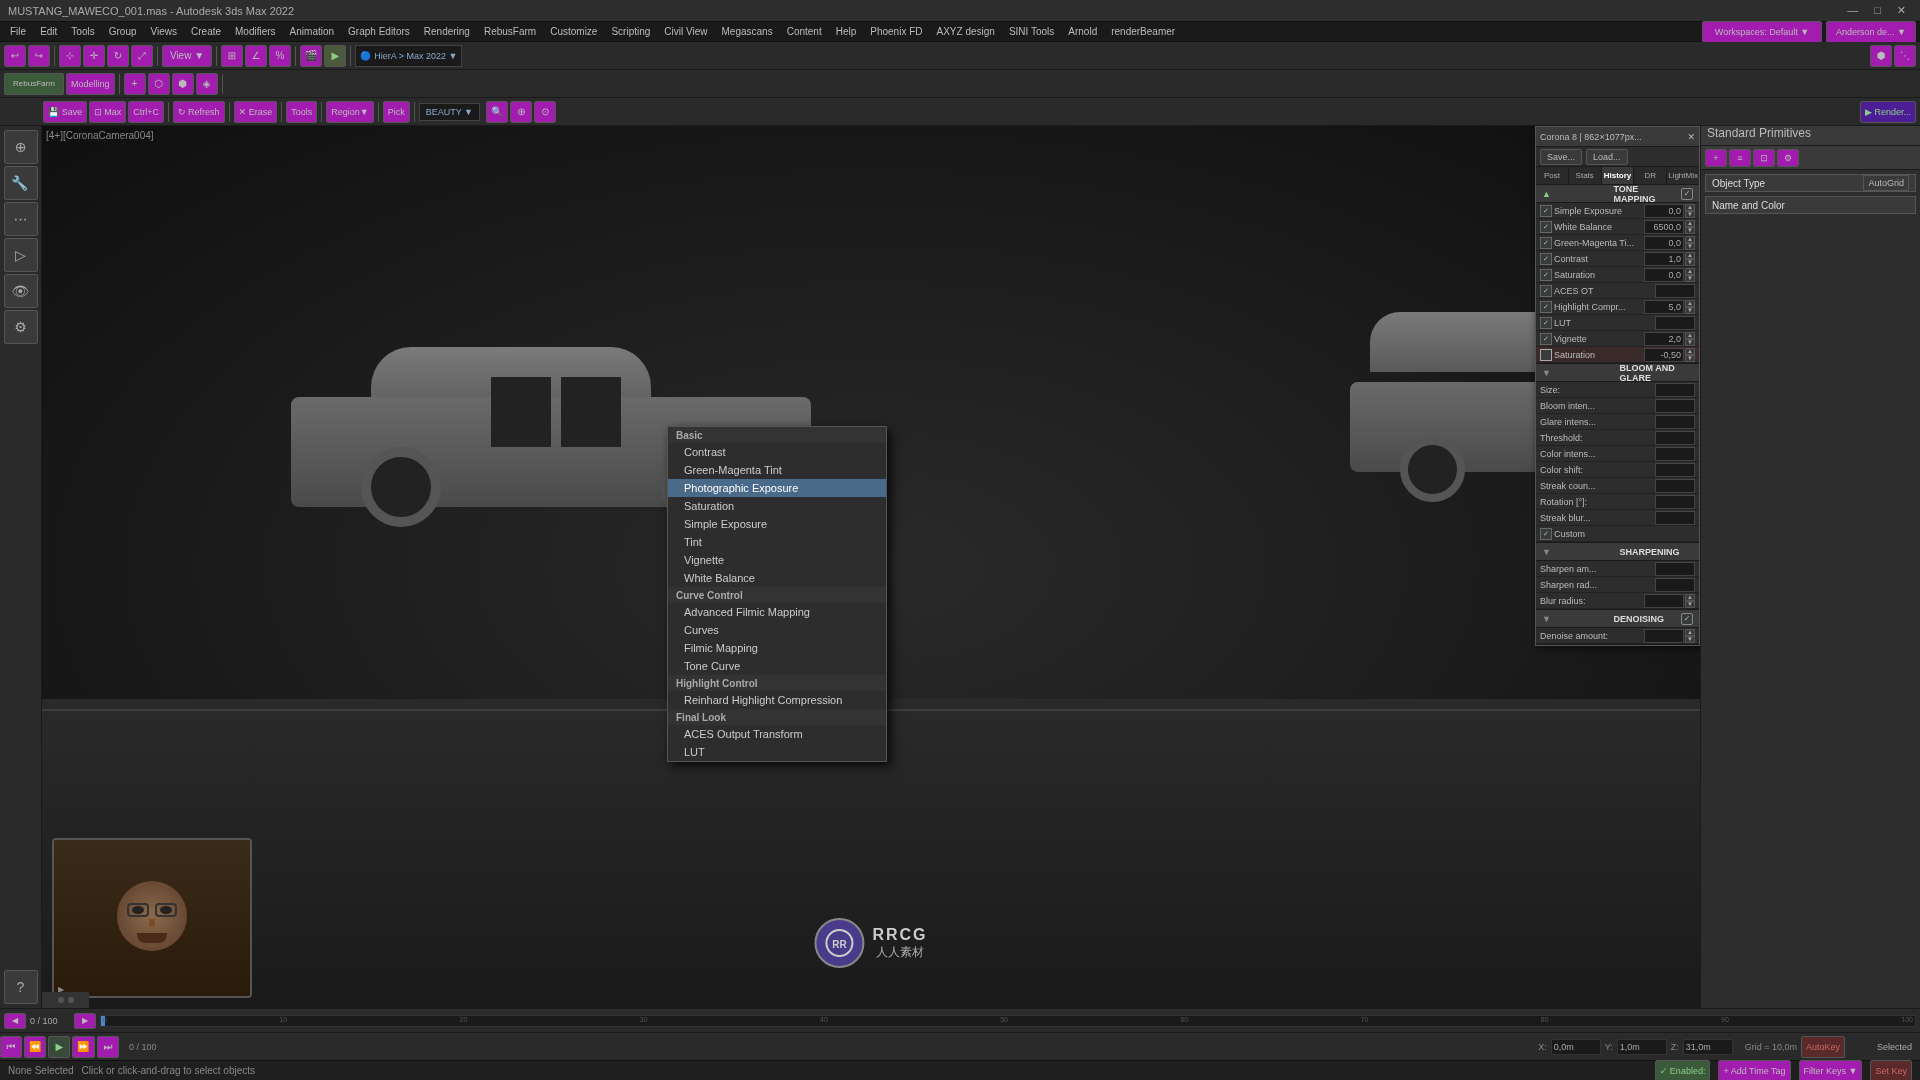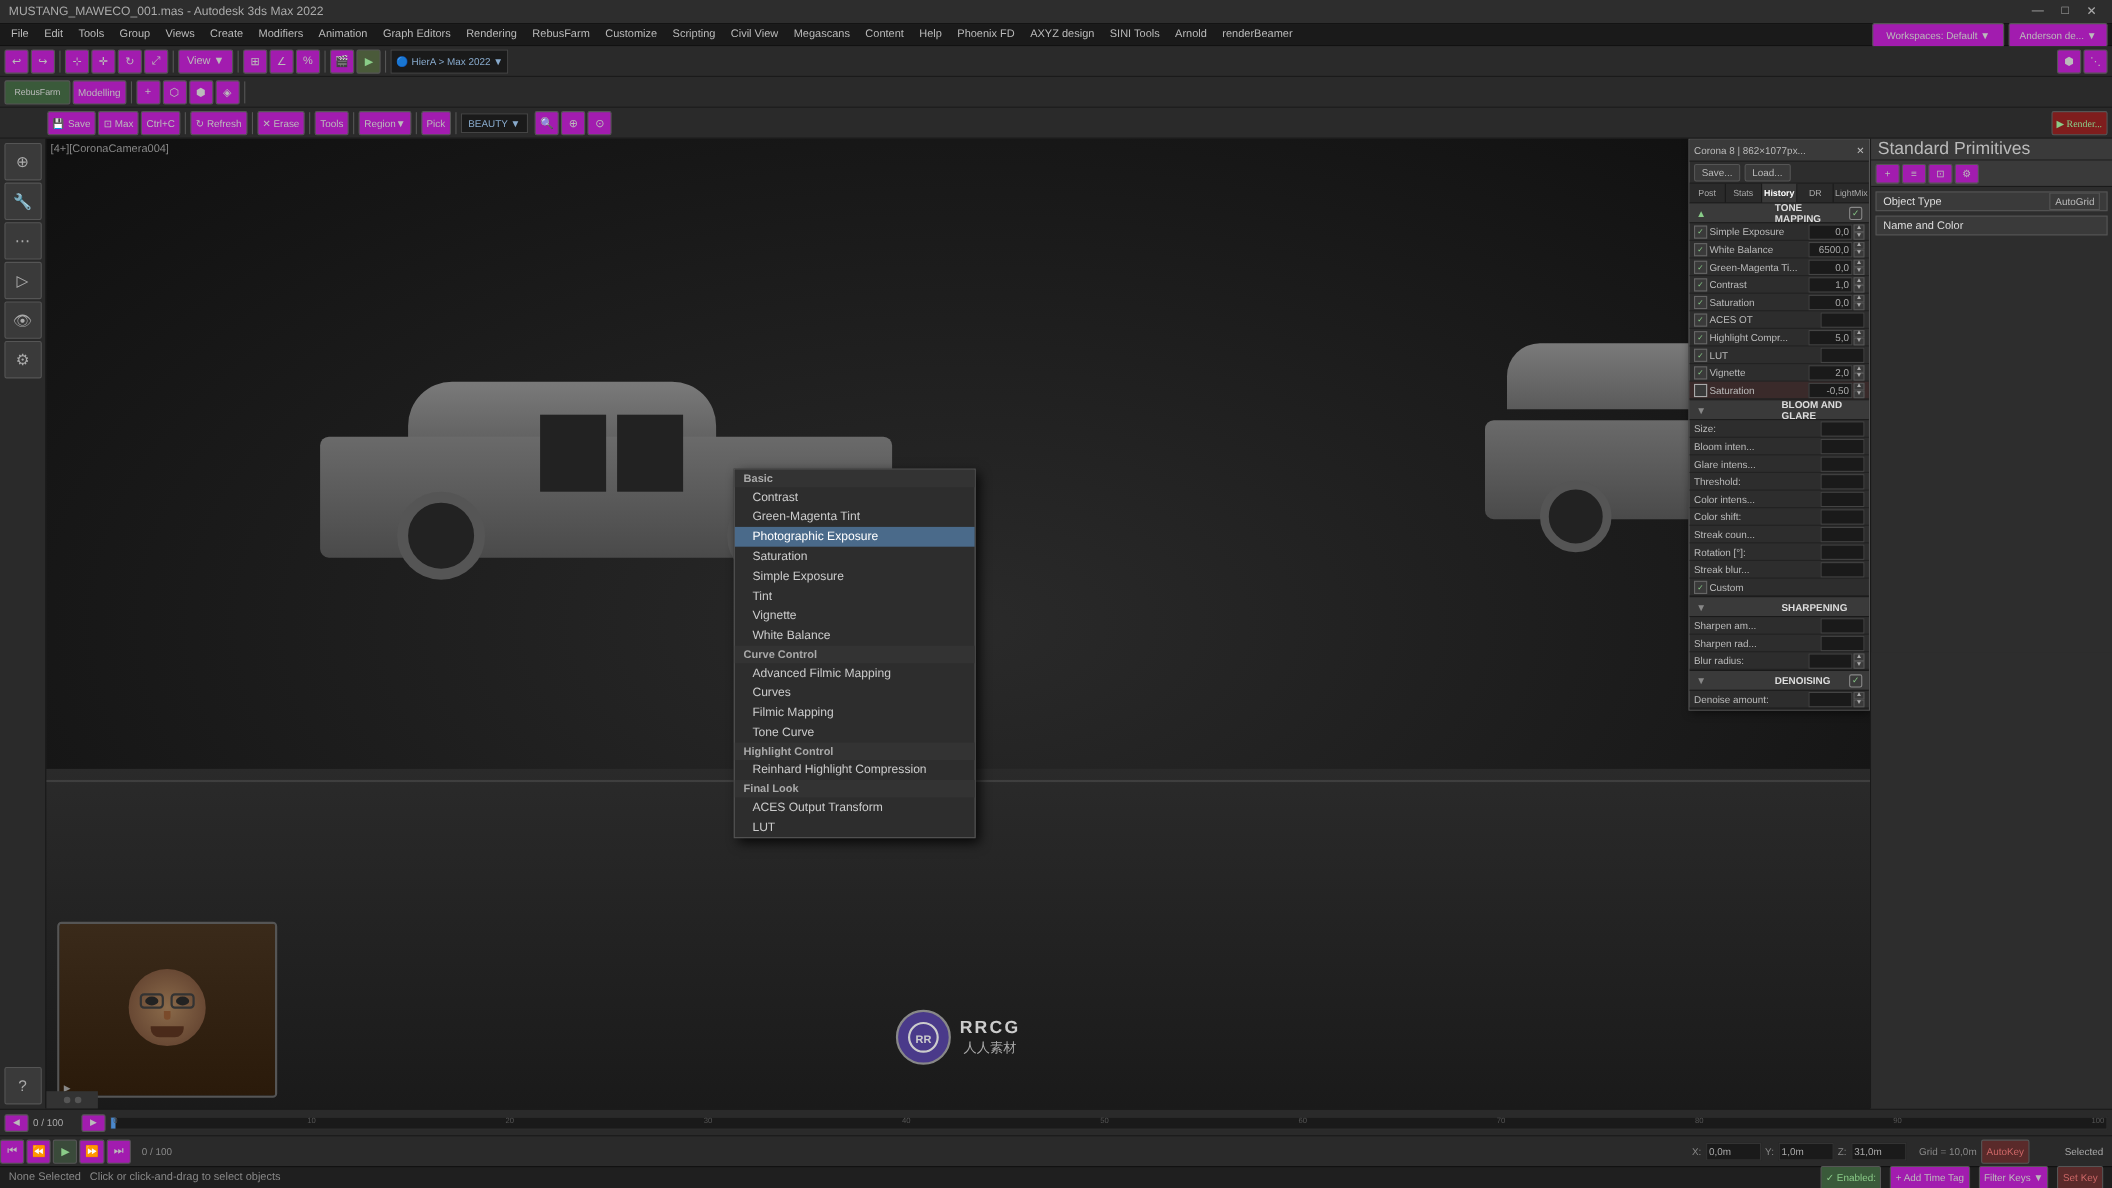--- a/index.html
+++ b/index.html
@@ -37,21 +37,21 @@
     .param-spinner-btn { height: 7px; background: #3a3a3a; border: 1px solid #555; display: flex; align-items: center; justify-content: center; cursor: pointer; font-size: 6px; color: #aaa; }
 
     
     .dropdown-menu { position: absolute; top: 0; left: 0; width: 220px; background: #2d2d2d; border: 1px solid #555; box-shadow: 4px 4px 10px rgba(0,0,0,0.8); z-index: 100; font-size: 11px; }
     .dropdown-item { height: 18px; display: flex; align-items: center; padding: 0 16px; color: #ccc; cursor: pointer; }
     .dropdown-item.highlighted { background: #4a6a8a; color: #fff; }
     .dropdown-category { height: 16px; display: flex; align-items: center; padding: 0 8px; color: #aaa; font-size: 10px; background: #333; font-weight: bold; }
 
     
     .right-panel { width: 220px; background: #2d2d2d; border-left: 1px solid #1a1a1a; display: flex; flex-direction: column; }
-    .right-panel-header { height: 20px; background: #3a3a3a; display: flex; align-items: flex-end; padding: 0 6px; border-bottom: 1px solid #1a1a1a; color: #bbb; font-size: 16px; }
+    .right-panel-header { height: 20px; background: #3a3a3a; display: flex; align-items: flex-start; padding: 0 6px; border-bottom: 1px solid #1a1a1a; color: #bbb; font-size: 12px; }
     .right-panel-content { flex: 1; padding: 4px; }
     .object-type-section { margin-bottom: 4px; }
     .object-type-header { height: 18px; background: #3a3a3a; display: flex; align-items: center; padding: 0 6px; border: 1px solid #555; cursor: pointer; }
     .object-type-label { font-size: 10px; color: #ddd; flex: 1; }
     .autogrid-btn { height: 16px; background: #3a3a3a; border: 1px solid #555; color: #bbb; font-size: 9px; padding: 0 4px; cursor: pointer; }
     .primitive-grid { display: grid; grid-template-columns: 1fr 1fr; gap: 2px; margin-top: 2px; }
     .primitive-btn { height: 20px; background: #3a3a3a; border: 1px solid #555; display: flex; align-items: center; justify-content: center; font-size: 9px; color: #bbb; cursor: pointer; }
     .status-bar { width: 100%; height: 20px; background: #1f1f1f; display: flex; align-items: center; padding: 0 8px; border-top: 1px solid #111; color: #888; font-size: 10px; text-align: right; }
     .watermark { position: absolute; bottom: 40px; left: 50%; transform: translateX(-50%); display: flex; align-items: center; gap: 8px; z-index: 50; }
     .watermark-logo { width: 50px; height: 50px; border-radius: 50%; background: #4a3a8a; display: flex; align-items: center; justify-content: center; color: #ddd; font-size: 16px; border: 2px solid #888; }
@@ -166,21 +166,21 @@
     <div class="tb-sep"></div>
     <div class="tb-btn" style="font-size:9px;">Pick</div>
     <div class="tb-sep"></div>
     <div style="display:flex;align-items:center;background:#1a1a1a;border:1px solid #444;height:18px;padding:0 6px;font-size:9px;color:#88aacc;min-width:60px;">BEAUTY ▼</div>
     <div style="margin-left: 4px; display:flex; gap:2px;">
       <div class="tb-btn" style="font-size:10px;">🔍</div>
       <div class="tb-btn" style="font-size:10px;">⊕</div>
       <div class="tb-btn" style="font-size:10px;">⊙</div>
     </div>
     <div style="margin-left:auto;">
-      <div class="tb-btn" style="background:#7f1d1d;color:#8acc88;font-size:9px;font-family:Liberation Serif, serif;">▶ Render...</div>
+      <div class="tb-btn" style="background:#4c1d95;color:#8acc88;font-size:9px;">▶ Render...</div>
     </div>
   </div>
 
   <div class="main-row">
 
     <div class="left-panel">
       <div class="left-icon">⊕</div>
       <div class="left-icon">🔧</div>
       <div class="left-icon">⋯</div>
       <div class="left-icon">▷</div>

